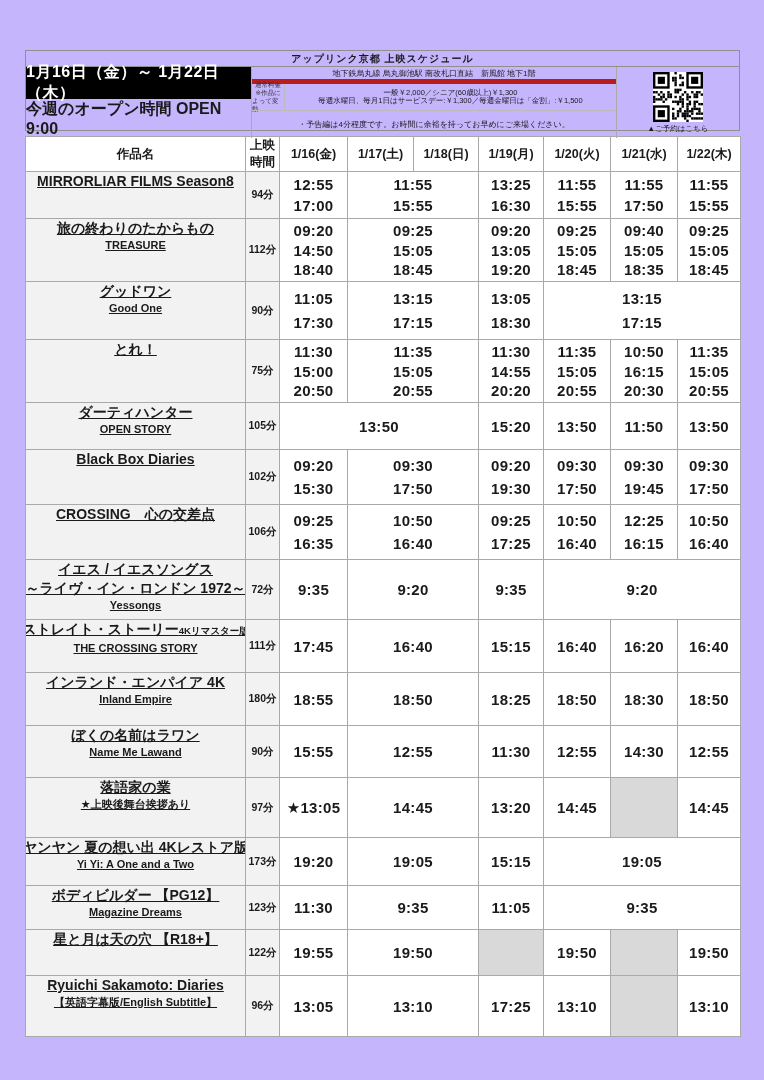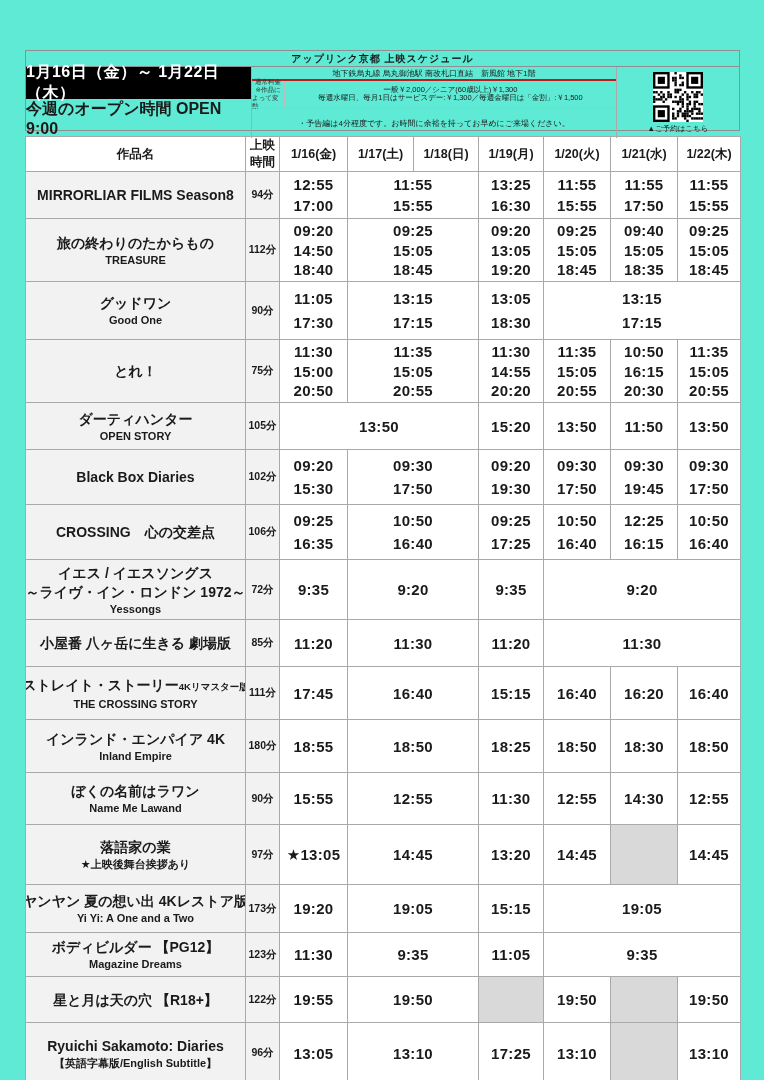--- a/index.html
+++ b/index.html
@@ -2,54 +2,54 @@
 <html lang="ja"><head>
 <meta charset="utf-8">
 <style>
   html,body{margin:0;padding:0;}
   body{
     width:764px;height:1080px;background:#ffffff;
     font-family:"Liberation Sans","DejaVu Sans",sans-serif;
     font-weight:bold;color:#1a1a1a;
     -webkit-font-smoothing:antialiased;
   }
-  .sheet{width:764px;height:1080px;position:relative;overflow:hidden;background:#5eead4;}
+  .sheet{width:764px;height:1080px;position:relative;overflow:hidden;background:#c4b5fd;}
   .content{position:absolute;left:25px;top:50px;width:715px;}
 
   
   .top-box{border:1px solid #8f8f8f;}
   .doc-title{height:15px;display:flex;align-items:center;justify-content:center;
     font-size:10px;letter-spacing:1px;border-bottom:1px solid #8f8f8f;}
   .head-grid{display:grid;grid-template-columns:225px 1fr 122px;height:63px;}
   .head-left{display:flex;flex-direction:column;}
   .date-range{height:32px;background:#000;color:#fff;display:flex;align-items:center;justify-content:center;
     font-size:16px;letter-spacing:0.5px;}
   .open-time{flex:1;display:flex;align-items:center;justify-content:center;font-size:16px;}
   .head-mid{border-left:1px solid #aaa;border-right:1px solid #aaa;display:flex;flex-direction:column;font-weight:normal;}
   .mrow1{height:11px;display:flex;align-items:center;justify-content:center;font-size:8px;}
-  .mrow2{height:12px;display:flex;align-items:center;justify-content:center;font-size:8px;border-bottom:2px solid #b91c1c;}
+  .mrow2{height:12px;display:flex;align-items:center;justify-content:center;font-size:8px;border-bottom:5px solid #b91c1c;}
   .mrow3{height:26px;display:flex;}
   .plabel{width:32px;border-right:1px solid #bbb;display:flex;flex-direction:column;align-items:center;justify-content:center;
     font-size:6.5px;line-height:8px;color:#333;}
   .plines{flex:1;display:flex;flex-direction:column;align-items:center;justify-content:center;font-size:7.5px;line-height:8.5px;}
   .mrow4{flex:1;display:flex;align-items:center;justify-content:center;font-size:8px;border-top:1px solid #bbb;}
   .head-right{display:flex;flex-direction:column;align-items:center;justify-content:center;}
   .qr-wrap{width:50px;height:50px;background:#fff;}
   .qr-caption{font-size:7.5px;margin-top:2px;font-weight:normal;}
 
   
   table.sched{border-collapse:collapse;table-layout:fixed;width:715px;margin-top:5px;}
   .sched th,.sched td{border:1px solid #a9a9a9;padding:0;overflow:hidden;}
   .sched thead th{height:16px;font-size:12.5px;font-weight:bold;background:#fff;}
   th.h-film,th.h-dur{background:#f2f2f2;}
   th.h-film{font-size:10px;}
   th.h-dur{font-size:7px;font-weight:normal;}
   td.film-cell{background:#f2f2f2;}
   td.dur-cell{background:#f2f2f2;text-align:center;font-size:10.5px;}
-  .film-wrap{display:flex;flex-direction:column;align-items:center;justify-content:center;height:100%;gap:1px;}
+  .film-wrap{display:flex;flex-direction:column;align-items:center;height:100%;gap:1px;text-decoration:underline;}
   .t-main{font-size:14px;line-height:18px;text-align:center;white-space:nowrap;}
   .t-sub{font-size:11px;line-height:14px;text-align:center;white-space:nowrap;}
   .t-xs{font-size:9.5px;}
   td.time-cell{background:#fff;}
   td.time-cell.gray{background:#d9d9d9;}
   .times{display:flex;flex-direction:column;justify-content:space-evenly;align-items:center;height:100%;}
   .time{font-size:15px;letter-spacing:0.3px;white-space:nowrap;}
 </style>
 </head>
 <body>
@@ -558,48 +558,20 @@
               <div class="times">
                 <div class="time">9:35</div>
               </div>
             </td>
             <td class="time-cell" colspan="3" style="height: 59px;">
               <div class="times">
                 <div class="time">9:20</div>
               </div>
             </td>
           </tr>
-          <tr style="height: 46px;">
-            <td class="film-cell" style="height: 46px;">
-              <div class="film-wrap">
-                <div class="t-main">小屋番 八ヶ岳に生きる 劇場版</div>
-              </div>
-            </td>
-            <td class="dur-cell">85分</td>
-            <td class="time-cell" colspan="1" style="height: 46px;">
-              <div class="times">
-                <div class="time">11:20</div>
-              </div>
-            </td>
-            <td class="time-cell" colspan="2" style="height: 46px;">
-              <div class="times">
-                <div class="time">11:30</div>
-              </div>
-            </td>
-            <td class="time-cell" colspan="1" style="height: 46px;">
-              <div class="times">
-                <div class="time">11:20</div>
-              </div>
-            </td>
-            <td class="time-cell" colspan="3" style="height: 46px;">
-              <div class="times">
-                <div class="time">11:30</div>
-              </div>
-            </td>
-          </tr>
           <tr style="height: 52px;">
             <td class="film-cell" style="height: 52px;">
               <div class="film-wrap">
                 <div class="t-main">ストレイト・ストーリー<span class="t-xs">4Kリマスター版</span></div>
                 <div class="t-sub">THE CROSSING STORY</div>
               </div>
             </td>
             <td class="dur-cell">111分</td>
             <td class="time-cell" colspan="1" style="height: 52px;">
               <div class="times">

